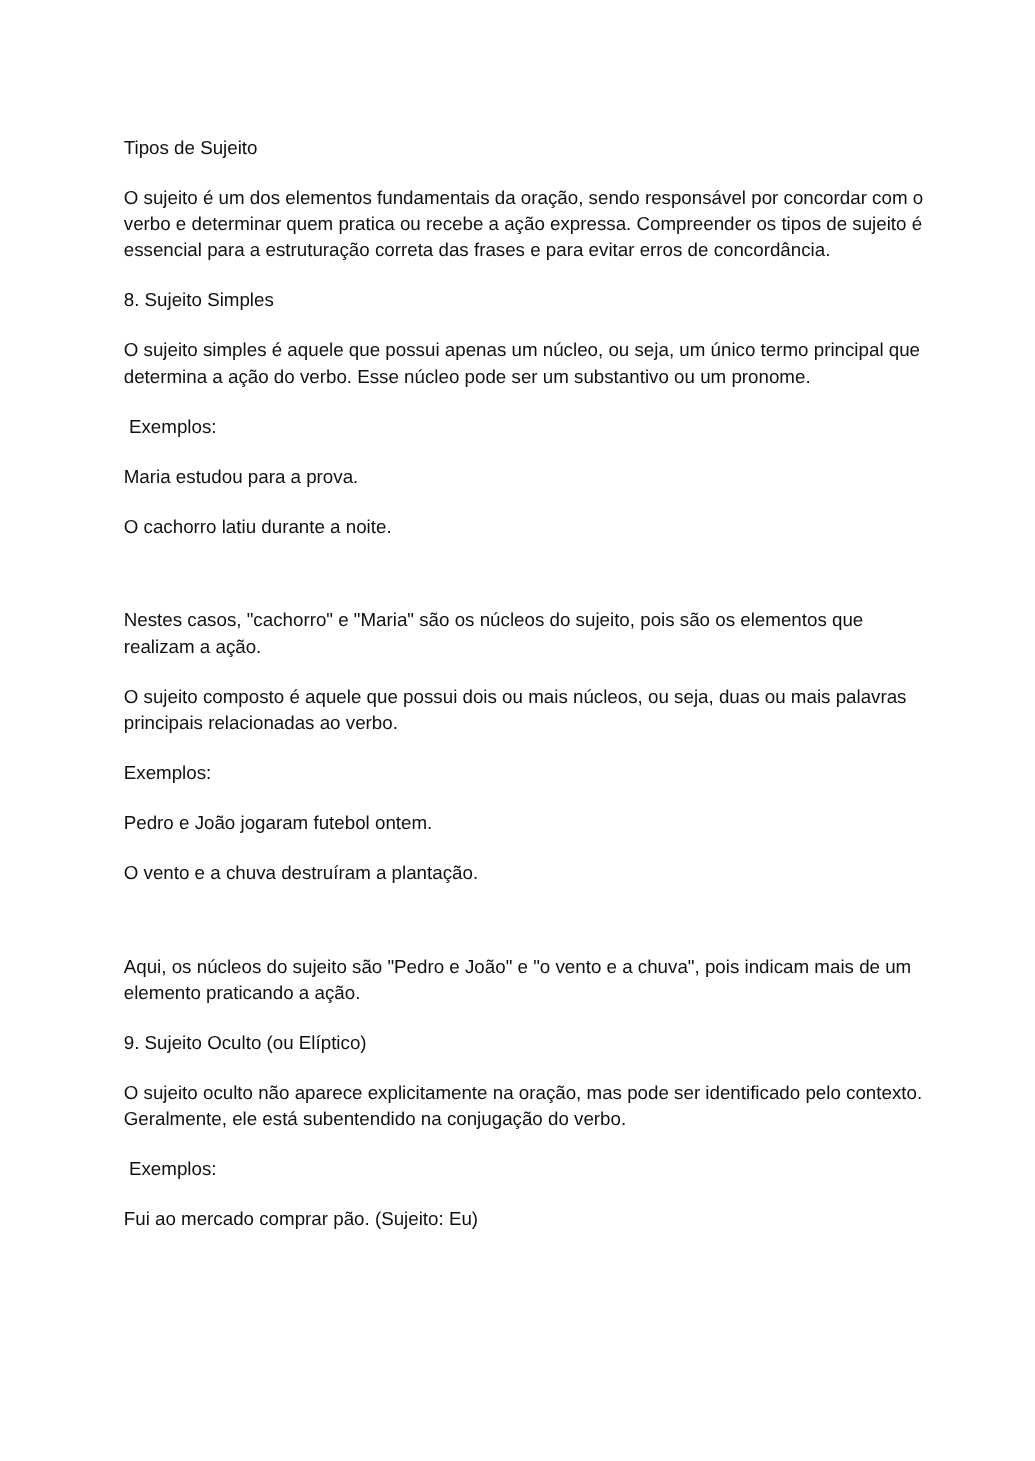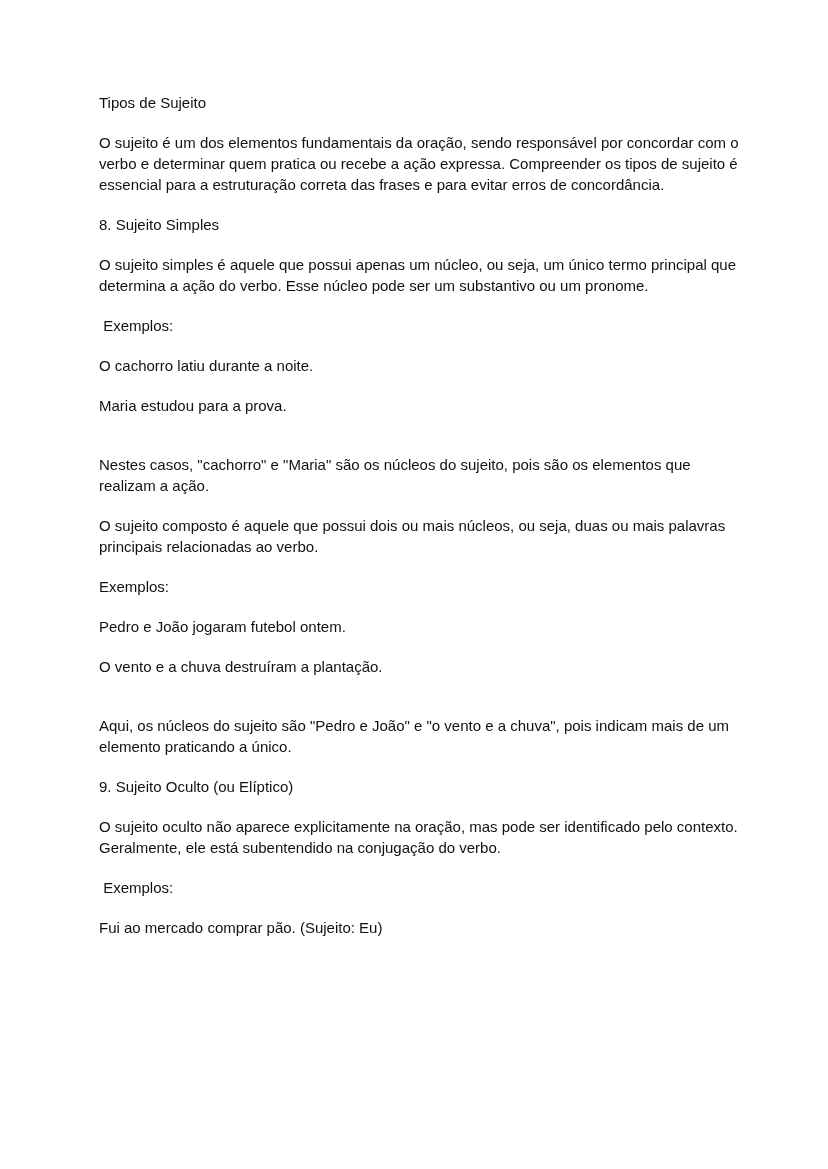--- a/index.html
+++ b/index.html
@@ -11,48 +11,48 @@
     overflow: hidden;
     font-family: "Liberation Sans", sans-serif;
   }
   .doc-page {
     position: absolute;
     left: 99px;
     top: 92px;
     width: 640px;
   }
   .block {
-    margin: 0 0 19px 0;
+    margin: 16px 0 19px 0;
     font-size: 15px;
     line-height: 21px;
     font-weight: 400;
     white-space: pre-wrap;
     letter-spacing: 0;
   }
   .blank-line {
     height: 19px;
     margin: 0;
   }
 </style>
 </head>
 <body style="background: rgb(255, 255, 255);">
 
 <main class="doc-page" style="color: rgb(17, 17, 17);">
     <p class="block title">Tipos de Sujeito</p>
     <p class="block paragraph">O sujeito é um dos elementos fundamentais da oração, sendo responsável por concordar com o verbo e determinar quem pratica ou recebe a ação expressa. Compreender os tipos de sujeito é essencial para a estruturação correta das frases e para evitar erros de concordância.</p>
     <p class="block heading">8. Sujeito Simples</p>
     <p class="block paragraph">O sujeito simples é aquele que possui apenas um núcleo, ou seja, um único termo principal que determina a ação do verbo. Esse núcleo pode ser um substantivo ou um pronome.</p>
     <p class="block paragraph"> Exemplos:</p>
+    <p class="block paragraph">Maria estudou para a prova.</p>
     <p class="block paragraph">O cachorro latiu durante a noite.</p>
-    <p class="block paragraph">Maria estudou para a prova.</p>
     <div class="blank-line"></div>
     <p class="block paragraph">Nestes casos, "cachorro" e "Maria" são os núcleos do sujeito, pois são os elementos que realizam a ação.</p>
     <p class="block paragraph">O sujeito composto é aquele que possui dois ou mais núcleos, ou seja, duas ou mais palavras principais relacionadas ao verbo.</p>
     <p class="block paragraph">Exemplos:</p>
     <p class="block paragraph">Pedro e João jogaram futebol ontem.</p>
     <p class="block paragraph">O vento e a chuva destruíram a plantação.</p>
     <div class="blank-line"></div>
-    <p class="block paragraph">Aqui, os núcleos do sujeito são "Pedro e João" e "o vento e a chuva", pois indicam mais de um elemento praticando a único.</p>
+    <p class="block paragraph">Aqui, os núcleos do sujeito são "Pedro e João" e "o vento e a chuva", pois indicam mais de um elemento praticando a ação.</p>
     <p class="block heading">9. Sujeito Oculto (ou Elíptico)</p>
     <p class="block paragraph">O sujeito oculto não aparece explicitamente na oração, mas pode ser identificado pelo contexto. Geralmente, ele está subentendido na conjugação do verbo.</p>
     <p class="block paragraph"> Exemplos:</p>
     <p class="block paragraph">Fui ao mercado comprar pão. (Sujeito: Eu)</p>
   </main>
 
 </body></html>

